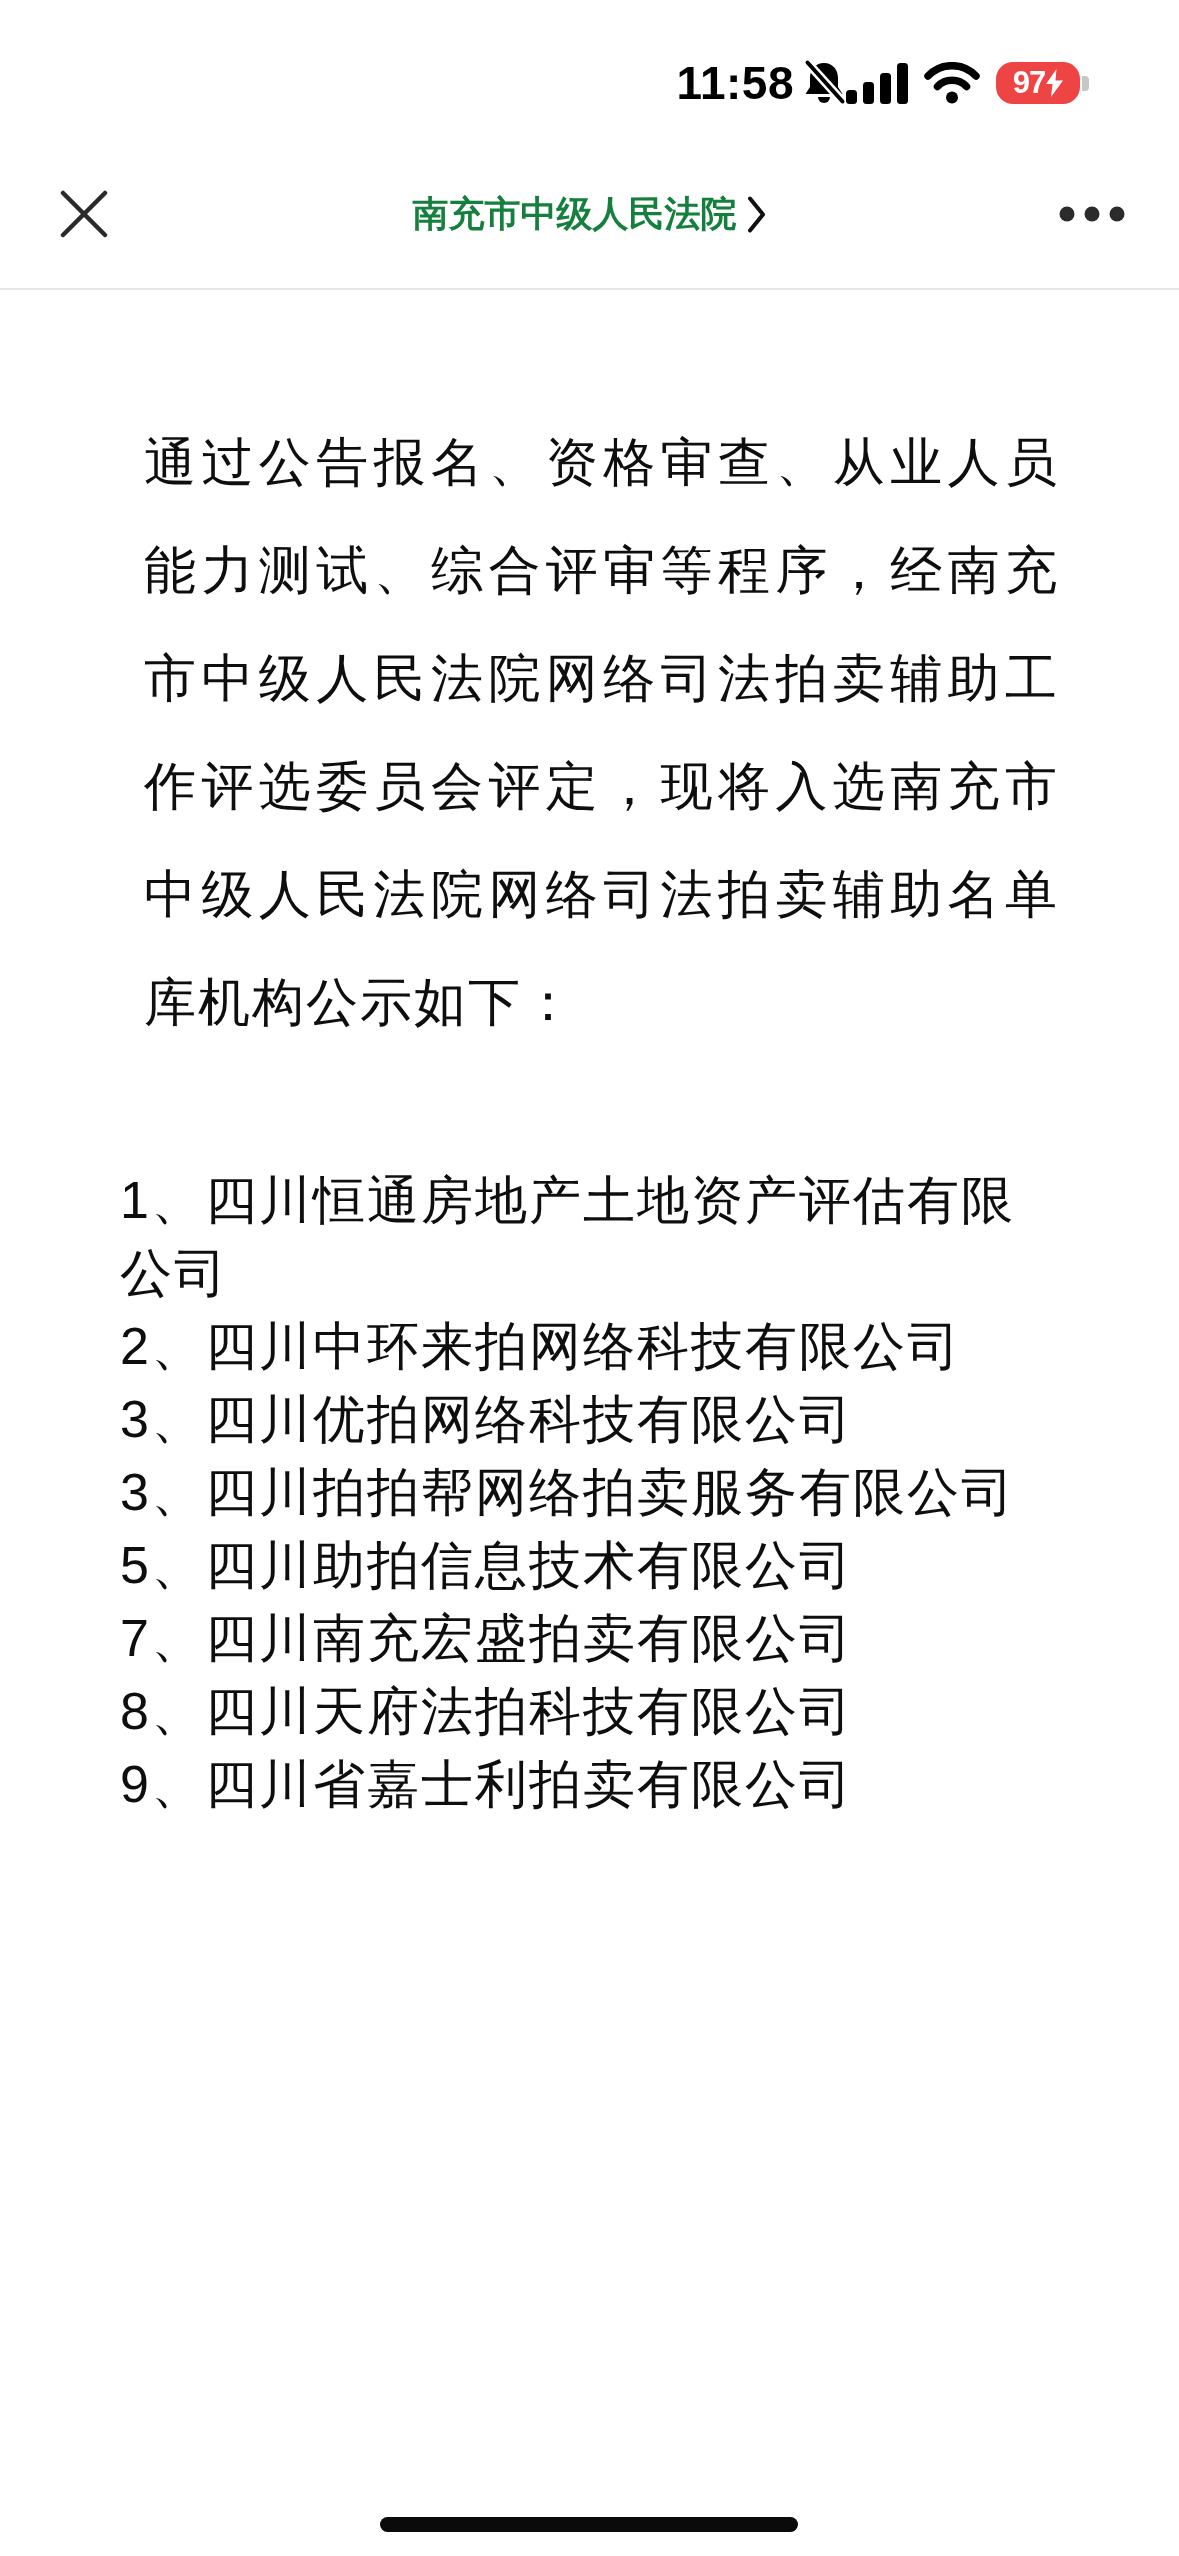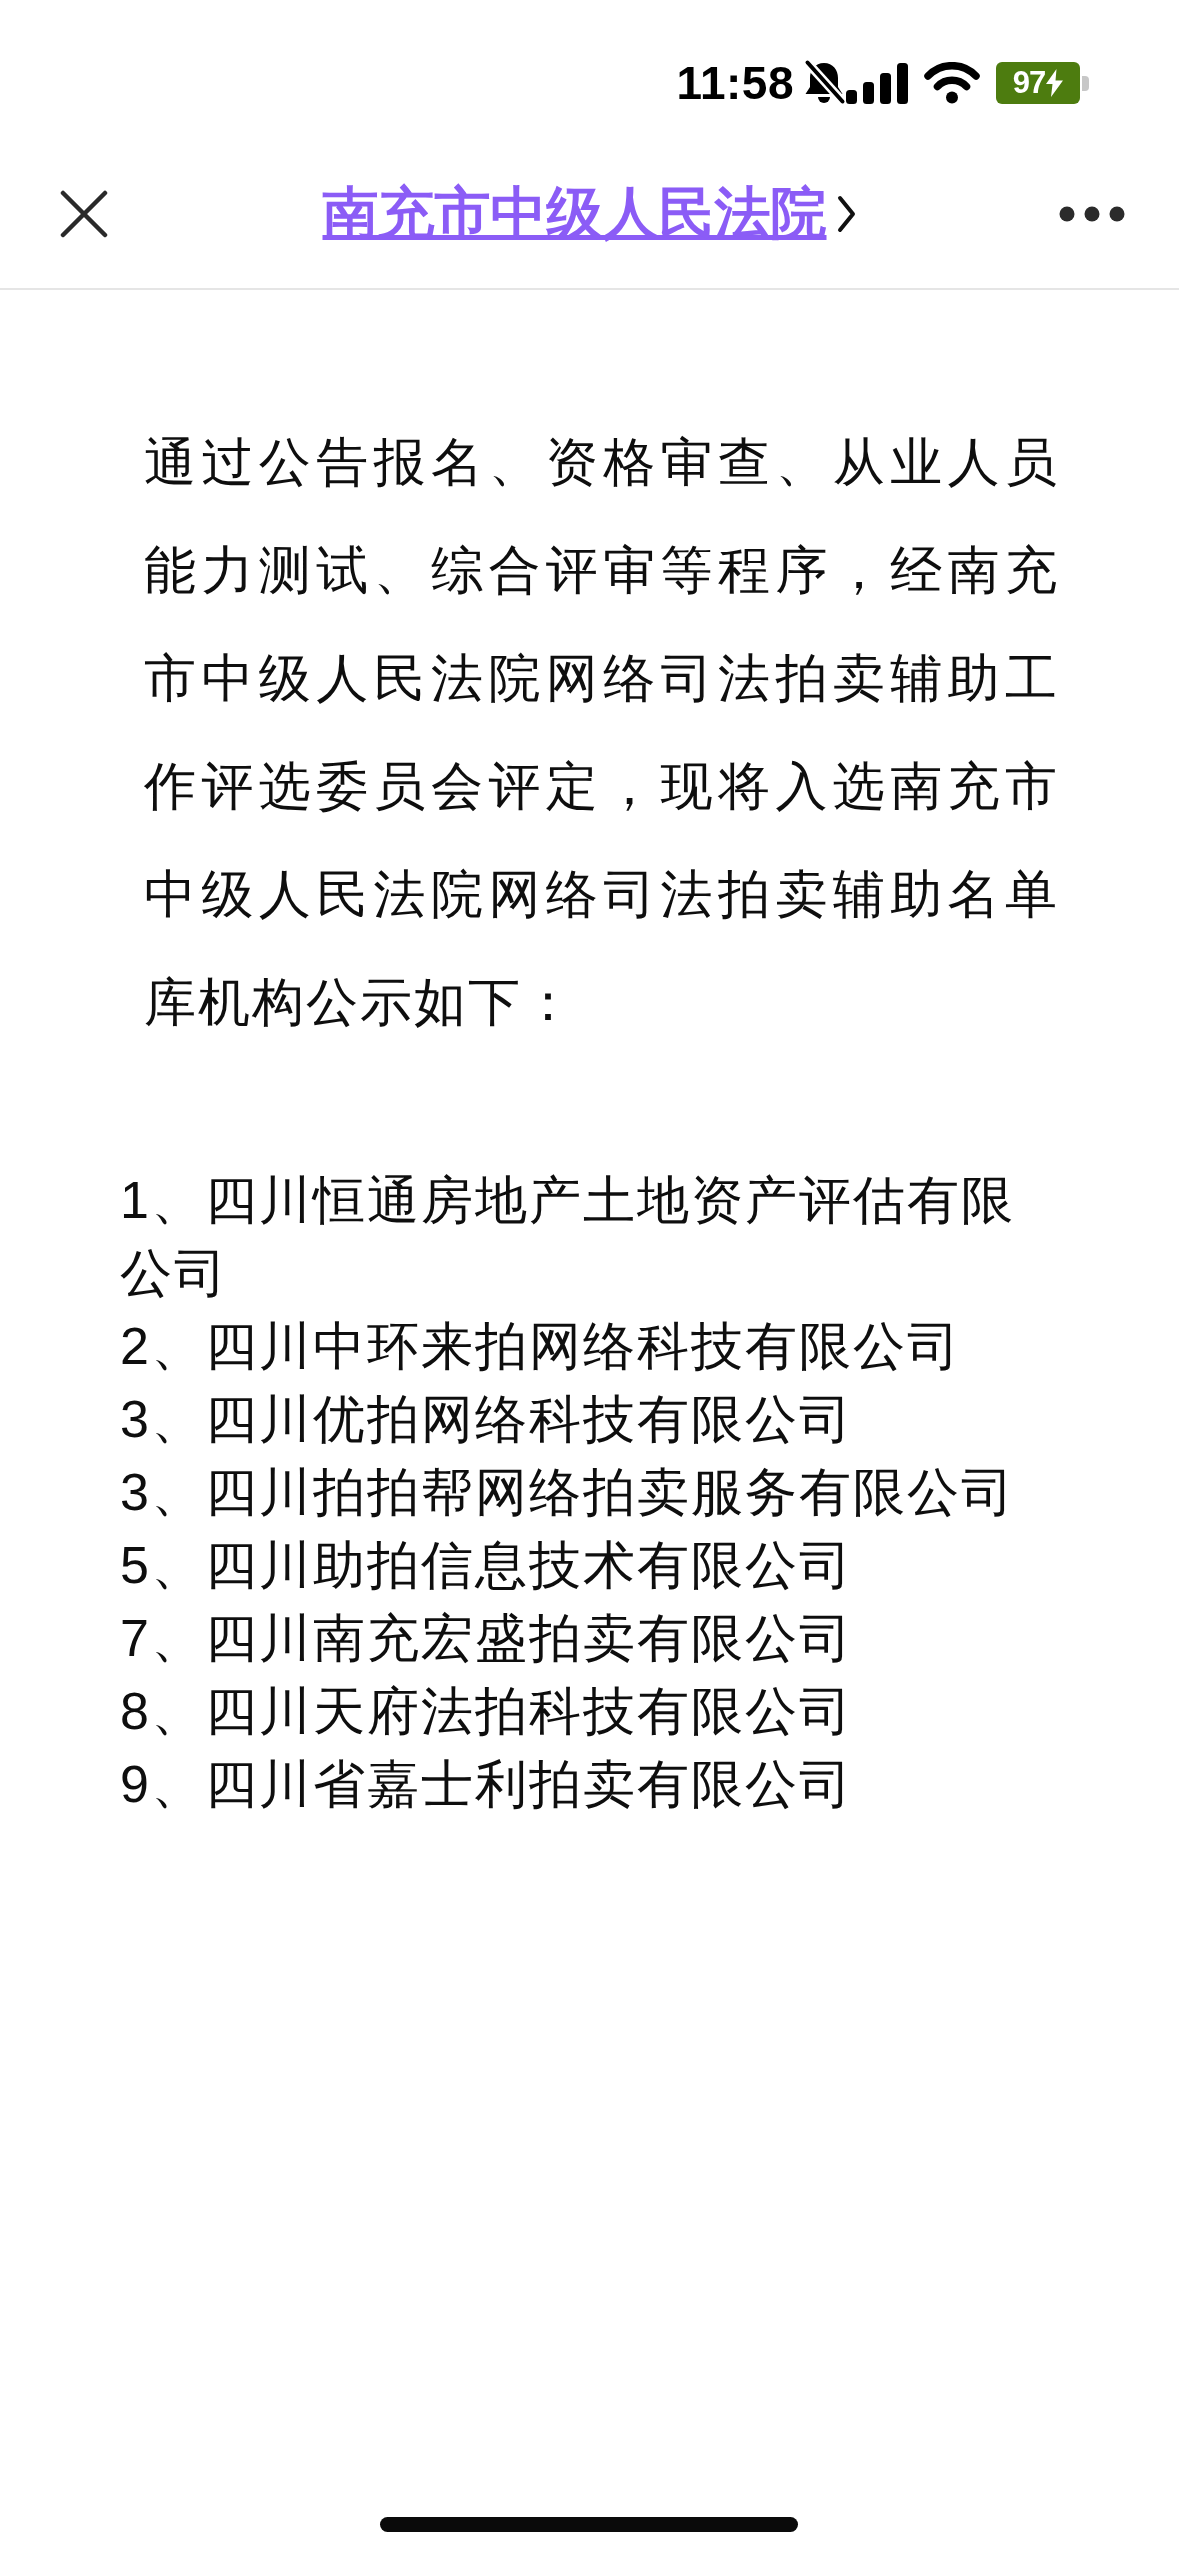--- a/index.html
+++ b/index.html
@@ -23,22 +23,22 @@
   .sb-time {
     font-size: 46px;
     font-weight: 700;
     letter-spacing: 0.5px;
     color: #000;
   }
   .sb-right { display: flex; align-items: center; gap: 16px; }
   .battery { display: flex; align-items: center; }
   .battery-body {
     width: 84px; height: 42px;
-    border-radius: 6px;
-    background: #4d7c0f;
+    border-radius: 17px;
+    background: #ef4444;
     display: flex; align-items: center; justify-content: center;
     gap: 1px;
   }
   .battery-pct {
     color: #ffffff;
     font-size: 31px;
     font-weight: 700;
     letter-spacing: -1px;
   }
   .battery-tip {
@@ -65,24 +65,23 @@
   }
   .nav-title {
     position: absolute;
     left: 50%; top: 50%;
     transform: translate(-50%, -50%);
     display: flex; align-items: center; gap: 10px;
     white-space: nowrap;
     cursor: pointer;
   }
   .nav-title-text {
-    font-size: 56px;
+    font-size: 36px;
     font-weight: 600;
-    color: #8b5cf6;
-    text-decoration: underline;
+    color: #15803d;
   }
   
   .content { padding: 0 120px; }
   .article-title {
     max-width: 939px;
     margin: 14px auto 0 auto;
     font-size: 58px;
     line-height: 122px;
     font-weight: 700;
     letter-spacing: 2px;

